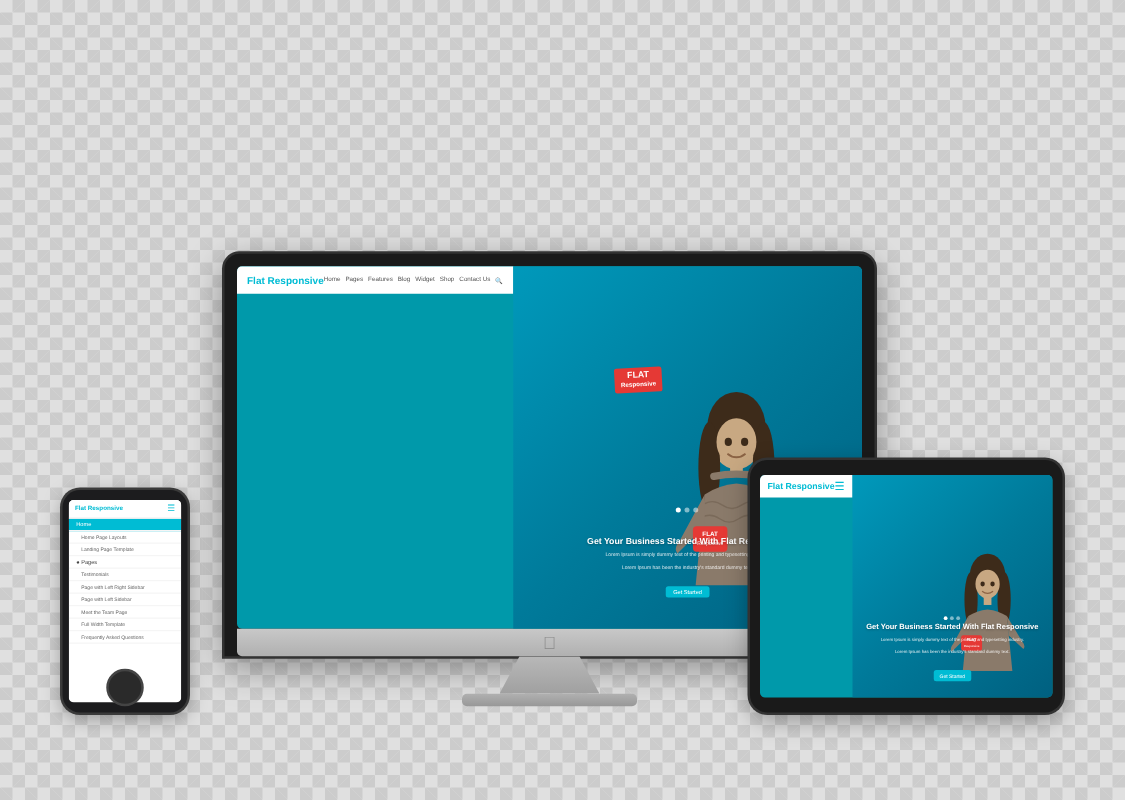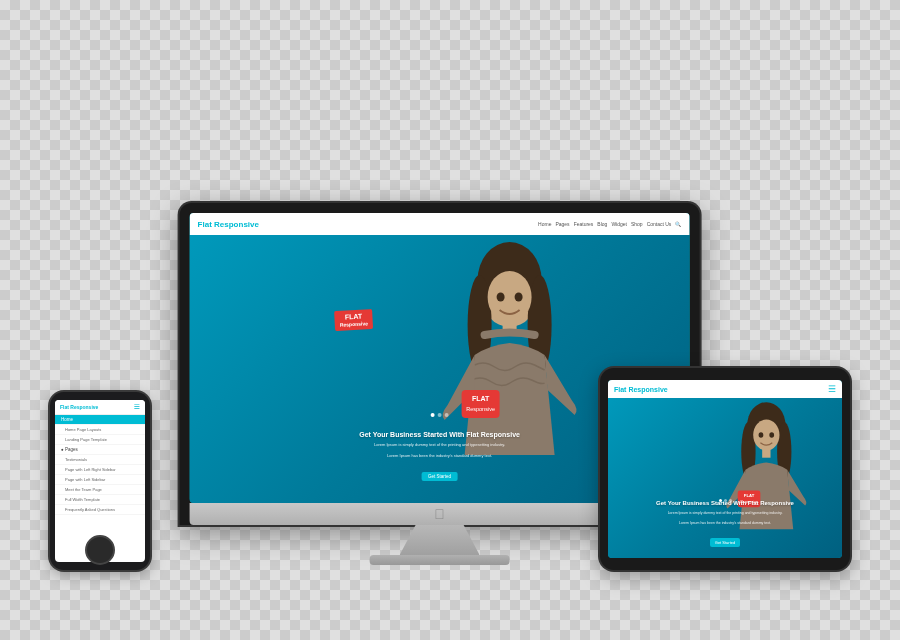--- a/index.html
+++ b/index.html
@@ -130,21 +130,21 @@
       overflow: hidden;
       width: 100%;
       height: 162px;
     }
 
     
     .website {
       width: 100%;
       height: 100%;
       display: flex;
-      flex-direction: column;
+      flex-direction: row;
     }
 
     .site-nav {
       background: white;
       display: flex;
       align-items: center;
       padding: 0 8px;
       height: 22px;
       flex-shrink: 0;
     }

